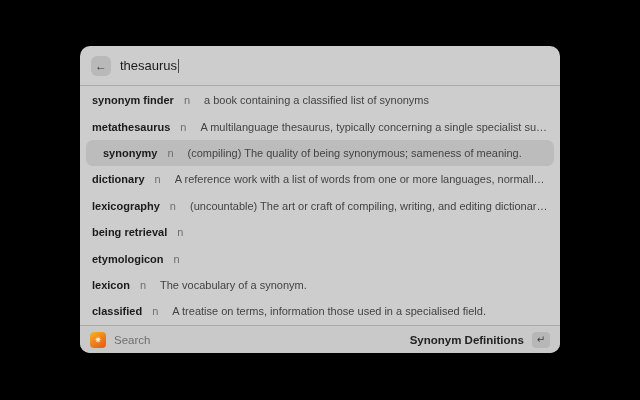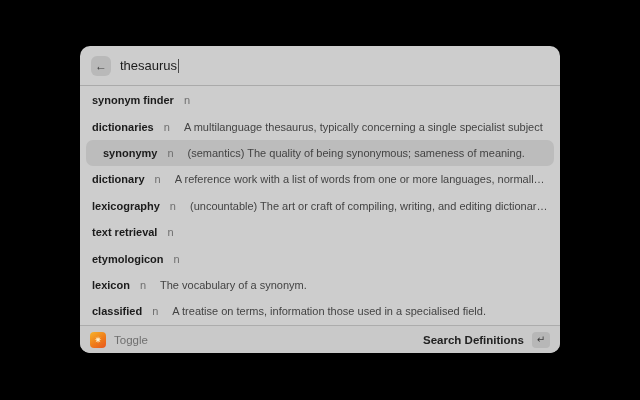--- a/index.html
+++ b/index.html
@@ -154,48 +154,49 @@
       <span>←</span>
     </div>
     <span class="search-text">thesaurus</span>
     <span class="caret"></span>
   </div>
 
   <div class="list">
     <div class="row">
       <span class="word">synonym finder</span>
       <span class="pos">n</span>
-    </div>
-
-    <div class="row">
-      <span class="word">dictionaries</span>
+      <span class="def">a book containing a classified list of synonyms</span>
+    </div>
+
+    <div class="row">
+      <span class="word">metathesaurus</span>
       <span class="pos">n</span>
       <span class="def">A multilanguage thesaurus, typically concerning a single specialist subject</span>
     </div>
 
     <div class="row selected">
       <span class="word">synonymy</span>
       <span class="pos">n</span>
-      <span class="def">(semantics) The quality of being synonymous; sameness of meaning.</span>
+      <span class="def">(compiling) The quality of being synonymous; sameness of meaning.</span>
     </div>
 
     <div class="row">
       <span class="word">dictionary</span>
       <span class="pos">n</span>
       <span class="def">A reference work with a list of words from one or more languages, normally ordered alphabetic...</span>
     </div>
 
     <div class="row">
       <span class="word">lexicography</span>
       <span class="pos">n</span>
       <span class="def">(uncountable) The art or craft of compiling, writing, and editing dictionaries.</span>
     </div>
 
     <div class="row">
-      <span class="word">text retrieval</span>
+      <span class="word">being retrieval</span>
       <span class="pos">n</span>
     </div>
 
     <div class="row">
       <span class="word">etymologicon</span>
       <span class="pos">n</span>
     </div>
 
     <div class="row">
       <span class="word">lexicon</span>
@@ -207,21 +208,21 @@
       <span class="word">classified</span>
       <span class="pos">n</span>
       <span class="def">A treatise on terms, information those used in a specialised field.</span>
     </div>
   </div>
 
   <div class="footer">
     <div class="app-icon">
       <span>✷</span>
     </div>
-    <span class="app-label">Toggle</span>
+    <span class="app-label">Search</span>
     <div class="spacer"></div>
-    <span class="action-label">Search Definitions</span>
+    <span class="action-label">Synonym Definitions</span>
     <div class="key-badge">
       <span>↵</span>
     </div>
   </div>
 
 </div>
 
 </body></html>

